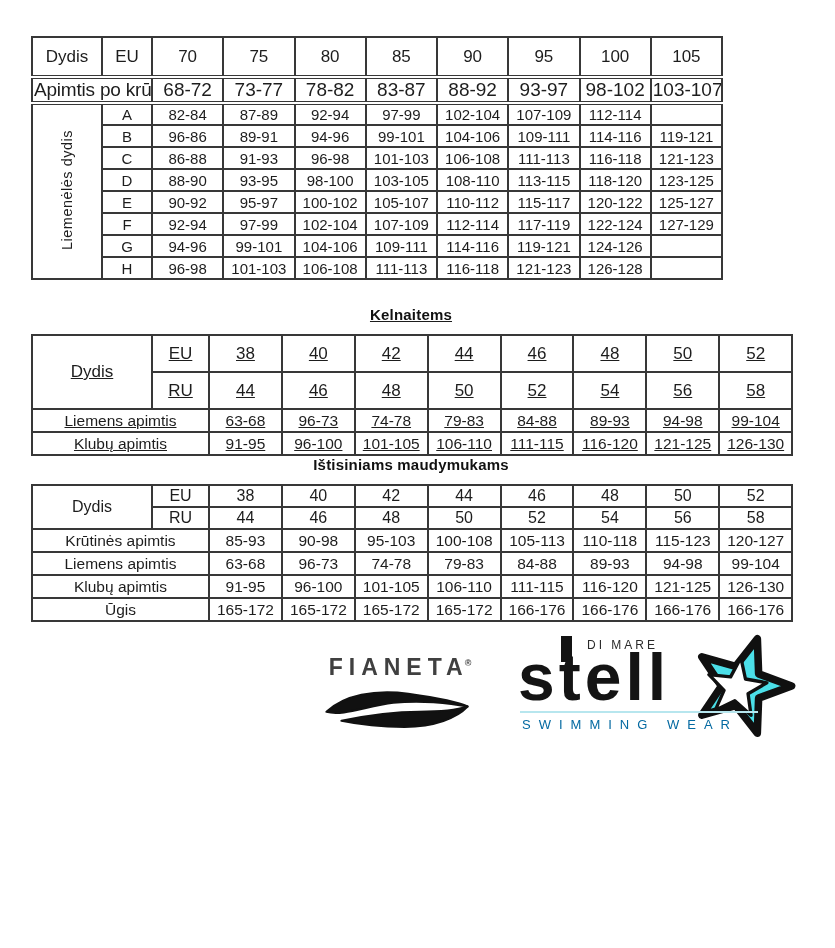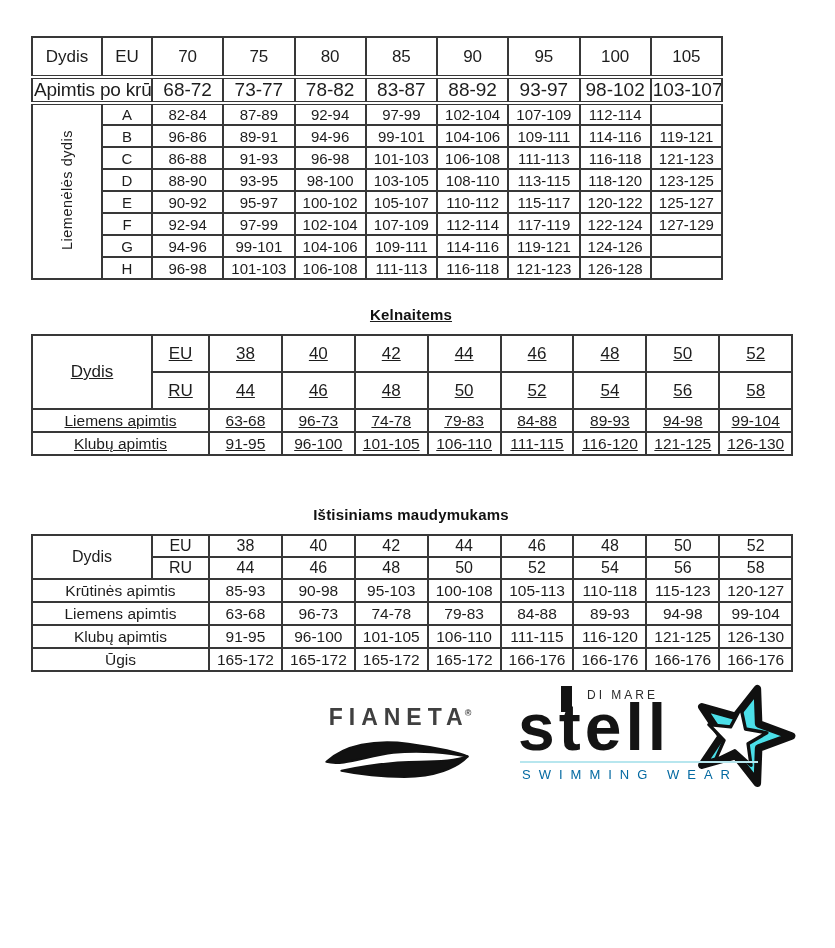--- a/index.html
+++ b/index.html
@@ -32,21 +32,21 @@
     display:inline-block; writing-mode:vertical-rl; transform:rotate(180deg);
     font-size:14.5px; letter-spacing:.5px; line-height:1;
   }
   
   .t2, .t3 { width:760px; }
   .t2 .eurow td, .t2 .rurow td { height:37px; font-size:17px; }
   .t3 .eurow td, .t3 .rurow td { height:22px; font-size:16px; }
   .t2 tbody.vals td, .t3 tbody.vals td { height:23px; font-size:15.5px; }
   td.rowlabel { font-size:15px; }
   .gap1 { margin-top:26px;text-decoration:underline; }
-  .gap2 { margin-top:50px; }
+  .gap2 { }
   
   .logos { position:relative; height:170px; margin-top:16px; width:835px; }
   .fianeta { position:absolute; left:316px; top:18px; width:162px; text-align:center; }
   .fia-text {
     font-weight:bold; font-size:23px; letter-spacing:6px; color:#404040;
     padding-left:6px; line-height:1; white-space:nowrap;
   }
   .fia-text .reg { font-size:9px; vertical-align:super; letter-spacing:0; margin-left:-4px; }
   .fia-wave { display:block; margin:4px auto 0 auto; }
   .stella { position:absolute; left:518px; top:-4px; width:286px; height:110px; }

